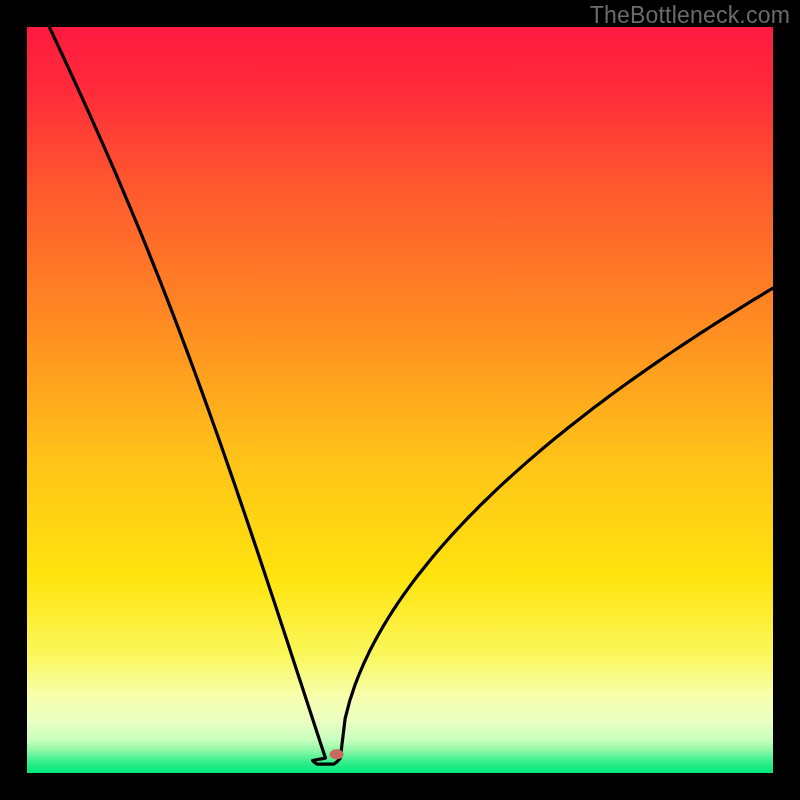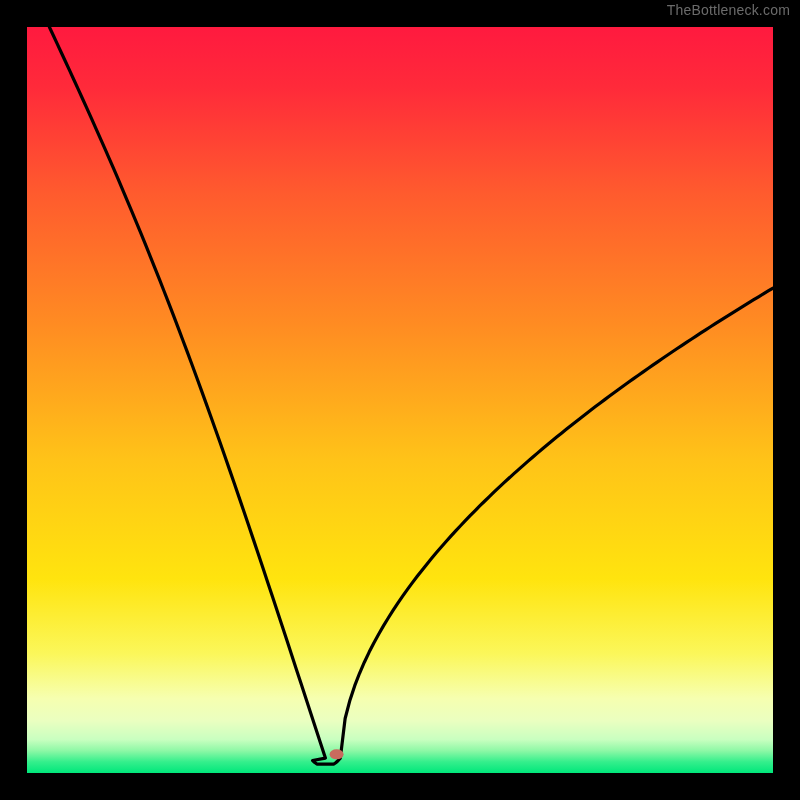--- a/index.html
+++ b/index.html
@@ -16,21 +16,21 @@
     left: 0; top: 0;
     width: 800px;
     height: 800px;
     background: #000;
   }
   .watermark {
     position: absolute;
     top: 2px;
     right: 10px;
     color: #6b6b6b;
-    font-size: 14px;
+    font-size: 23px;
     font-weight: 500;
     letter-spacing: 0.2px;
     user-select: none;
   }
   .plot-wrap {
     position: absolute;
     left: 27px;
     top: 27px;
     width: 746px;
     height: 746px;

